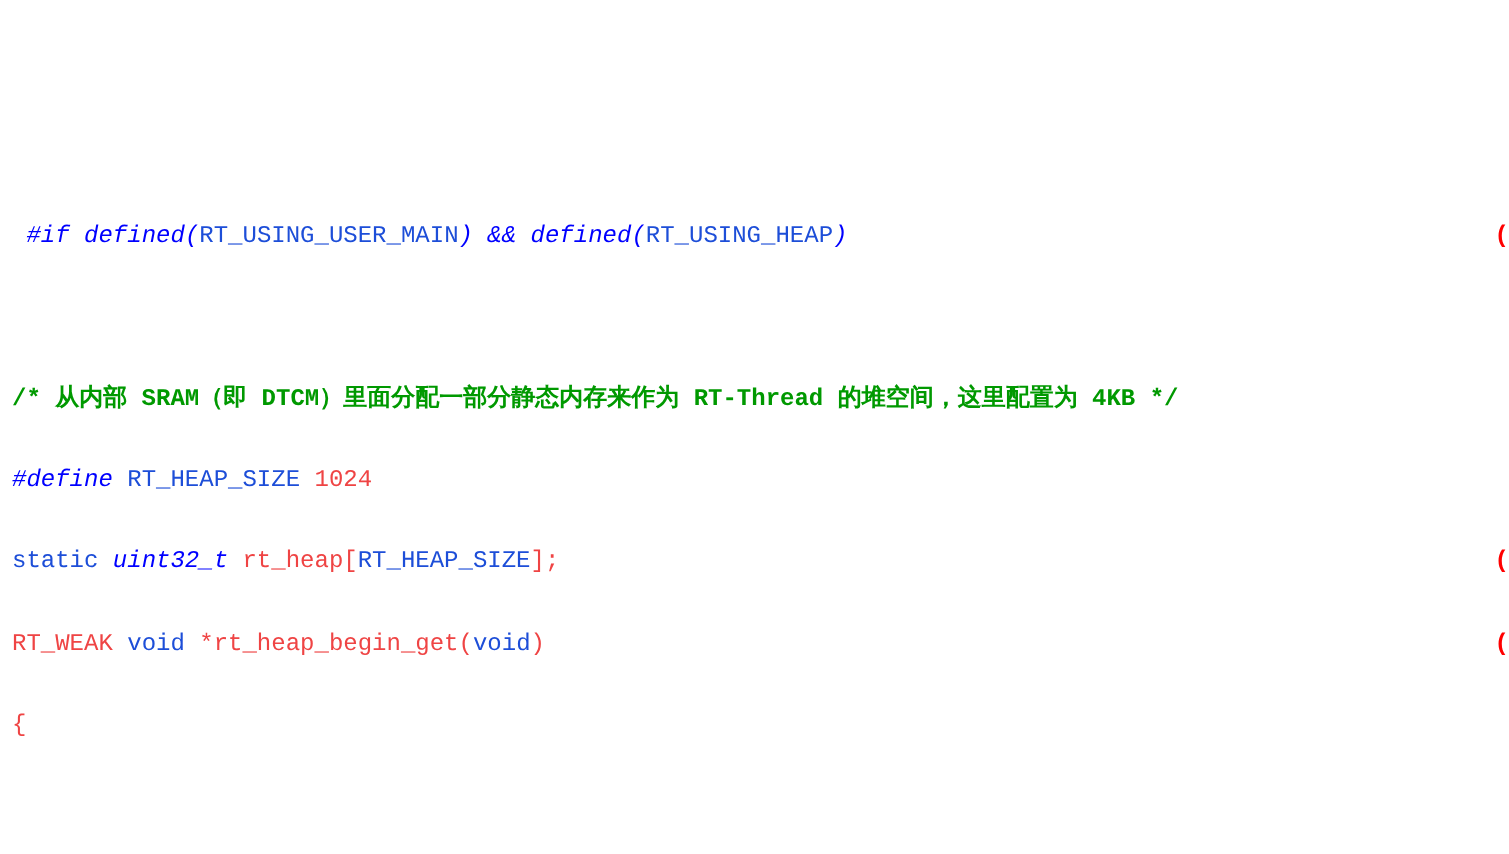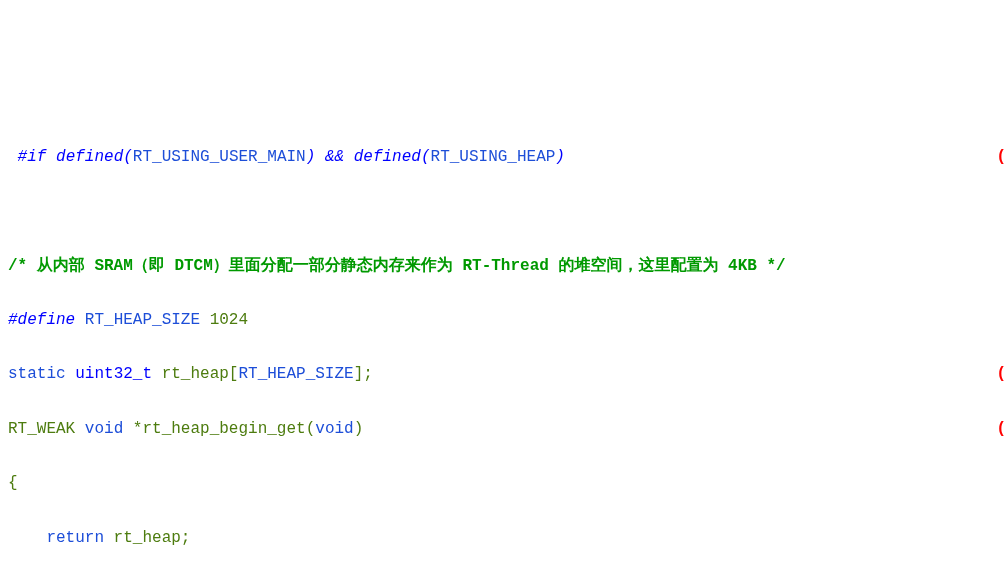--- a/index.html
+++ b/index.html
@@ -11,23 +11,23 @@
       line-height: 1.7;
       white-space: pre;
       overflow: hidden;
     }
     .code-container {
       position: relative;
     }
     .preproc { color: #0000FF; font-style: italic; }
     .macro { color: #1d4ed8; }
     .keyword { color: #1d4ed8; }
-    .type { color: #0000FF; }
+    .type { color: #0000FF; font-style: italic; }
     .comment { color: #009900; font-weight: bold; }
-    .plain { color: #4d7c0f; }
+    .plain { color: #ef4444; }
     .red-paren {
       color: #FF0000;
       font-weight: bold;
       position: absolute;
       right: 0;
     }
     .line-wrap {
       position: relative;
       display: block;
       width: 998px;
@@ -39,21 +39,20 @@
 
 
 <div class="code-container">
 <span class="line-wrap"><span class="plain"> </span><span class="preproc">#if</span><span class="preproc"> </span><span class="preproc">defined</span><span class="preproc">(</span><span class="macro">RT_USING_USER_MAIN</span><span class="preproc">)</span><span class="preproc"> &amp;&amp; </span><span class="preproc">defined</span><span class="preproc">(</span><span class="macro">RT_USING_HEAP</span><span class="preproc">)</span><span class="red-paren">(</span></span>
 <span class="line-wrap"> </span>
 <span class="line-wrap"><span class="comment">/* 从内部 SRAM（即 DTCM）里面分配一部分静态内存来作为 RT-Thread 的堆空间，这里配置为 4KB */</span></span>
 <span class="line-wrap"><span class="preproc">#define</span><span class="preproc"> </span><span class="macro">RT_HEAP_SIZE</span><span class="plain"> 1024</span></span>
 <span class="line-wrap"><span class="keyword">static</span><span class="plain"> </span><span class="type">uint32_t</span><span class="plain"> </span><span class="plain">rt_heap[</span><span class="macro">RT_HEAP_SIZE</span><span class="plain">];</span><span class="red-paren">(</span></span>
 <span class="line-wrap"><span class="plain">RT_WEAK</span><span class="plain"> </span><span class="keyword">void</span><span class="plain"> *</span><span class="plain">rt_heap_begin_get</span><span class="plain">(</span><span class="keyword">void</span><span class="plain">)</span><span class="red-paren">(</span></span>
 <span class="line-wrap"><span class="plain">{</span></span>
-<span class="line-wrap"><span class="plain">    </span><span class="keyword">return</span><span class="plain"> rt_heap;</span></span>
 
 
 
 
 
 
 
 
 
 

